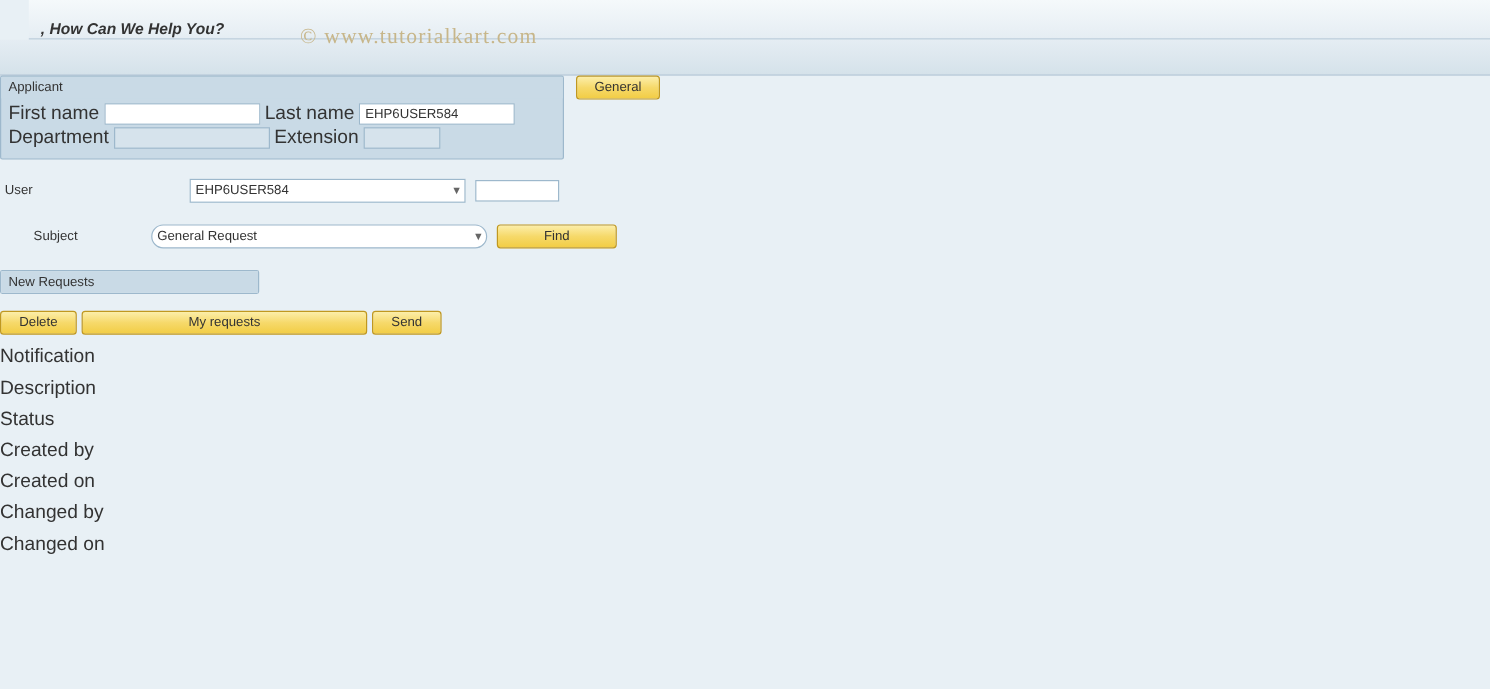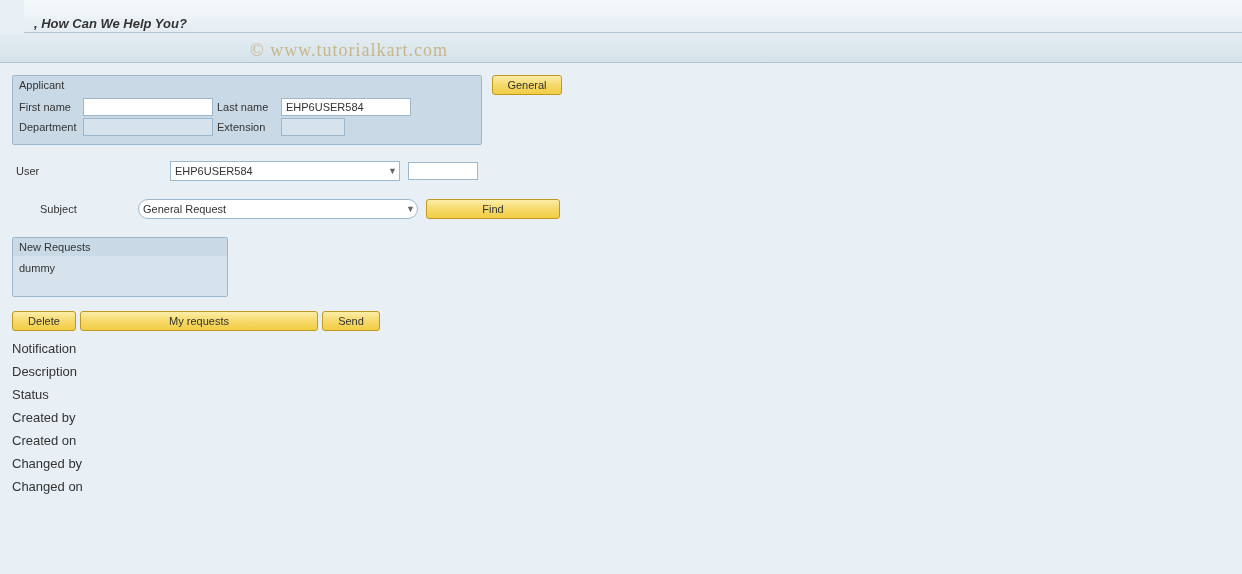--- a/index.html
+++ b/index.html
@@ -19,36 +19,36 @@
       margin-left: 24px;
     }
     .title-bar h1 {
       font-size: 13px;
       font-style: italic;
       font-weight: bold;
       color: #333;
     }
     .watermark {
       position: absolute;
-      top: 40px;
+      top: 20px;
       left: 250px;
       color: #c7b68a;
       font-size: 18px;
       font-family: serif;
       letter-spacing: 1px;
       pointer-events: none;
       z-index: 100;
     }
     .spacer-bar {
       background: linear-gradient(to bottom, #e5edf3 0%, #d5e2ea 100%);
       border-bottom: 1px solid #b0c4d4;
       height: 30px;
     }
     .content {
-      padding: 12px;
+      padding: 0;
     }
     .top-row {
       display: flex;
       align-items: flex-start;
       gap: 10px;
     }
     .group-box {
       border: 1px solid #9db8cc;
       background: #c9dae6;
       border-radius: 2px;
@@ -66,21 +66,21 @@
       padding: 4px 6px 6px 6px;
     }
     .field-row {
       display: flex;
       align-items: center;
       margin-bottom: 2px;
       gap: 4px;
     }
     .field-label {
       color: #333;
-      font-size: 11px;
+      font-size: 16px;
       min-width: 70px;
     }
     .field-input {
       border: 1px solid #9db8cc;
       background: #fff;
       height: 18px;
       padding: 1px 4px;
       font-size: 11px;
       color: #333;
     }
@@ -130,21 +130,21 @@
       right: 3px;
       top: 50%;
       transform: translateY(-50%);
       pointer-events: none;
       color: #666;
       font-size: 9px;
     }
     .user-select { width: 230px; padding-right: 18px; }
     .subject-select { width: 280px; padding-right: 18px; border-radius: 10px; }
     .user-extra { width: 70px; }
-    .find-btn { width: 134px; }
+    .find-btn { width: 100px; }
     .new-requests-box {
       margin-top: 18px;
       width: 216px;
     }
     .new-requests-box .group-body {
       background: #d6e3ec;
       min-height: 40px;
     }
     .list-item {
       color: #333;
@@ -158,21 +158,21 @@
       margin-top: 14px;
     }
     .delete-btn { width: 64px; }
     .myreq-btn { width: 238px; }
     .send-btn { width: 58px; }
     .details {
       margin-top: 6px;
     }
     .detail-line {
       color: #333;
-      font-size: 13px;
+      font-size: 16px;
       padding: 4px 0;
     }
   </style>
 </head>
 <body>
 
 <div class="title-bar">
   <h1>, How Can We Help You?</h1>
 </div>
 <div class="spacer-bar"></div>
@@ -215,23 +215,20 @@
     <span class="label-col" style="width:118px;padding-left:28px">Subject</span>
     <span class="select-wrap">
       <input class="select subject-select" value="General Request" style="">
       <span class="select-arrow">▼</span>
     </span>
     <button class="btn find-btn">Find</button>
   </div>
 
   <div class="group-box new-requests-box">
     <div class="group-title">New Requests</div>
-    <div class="group-body">
-      <div class="list-item">dummy</div>
-    </div>
   </div>
 
   <div class="action-row">
     <button class="btn delete-btn">Delete</button>
     <button class="btn myreq-btn">My requests</button>
     <button class="btn send-btn">Send</button>
   </div>
 
   <div class="details">
     <div class="detail-line">Notification</div>

